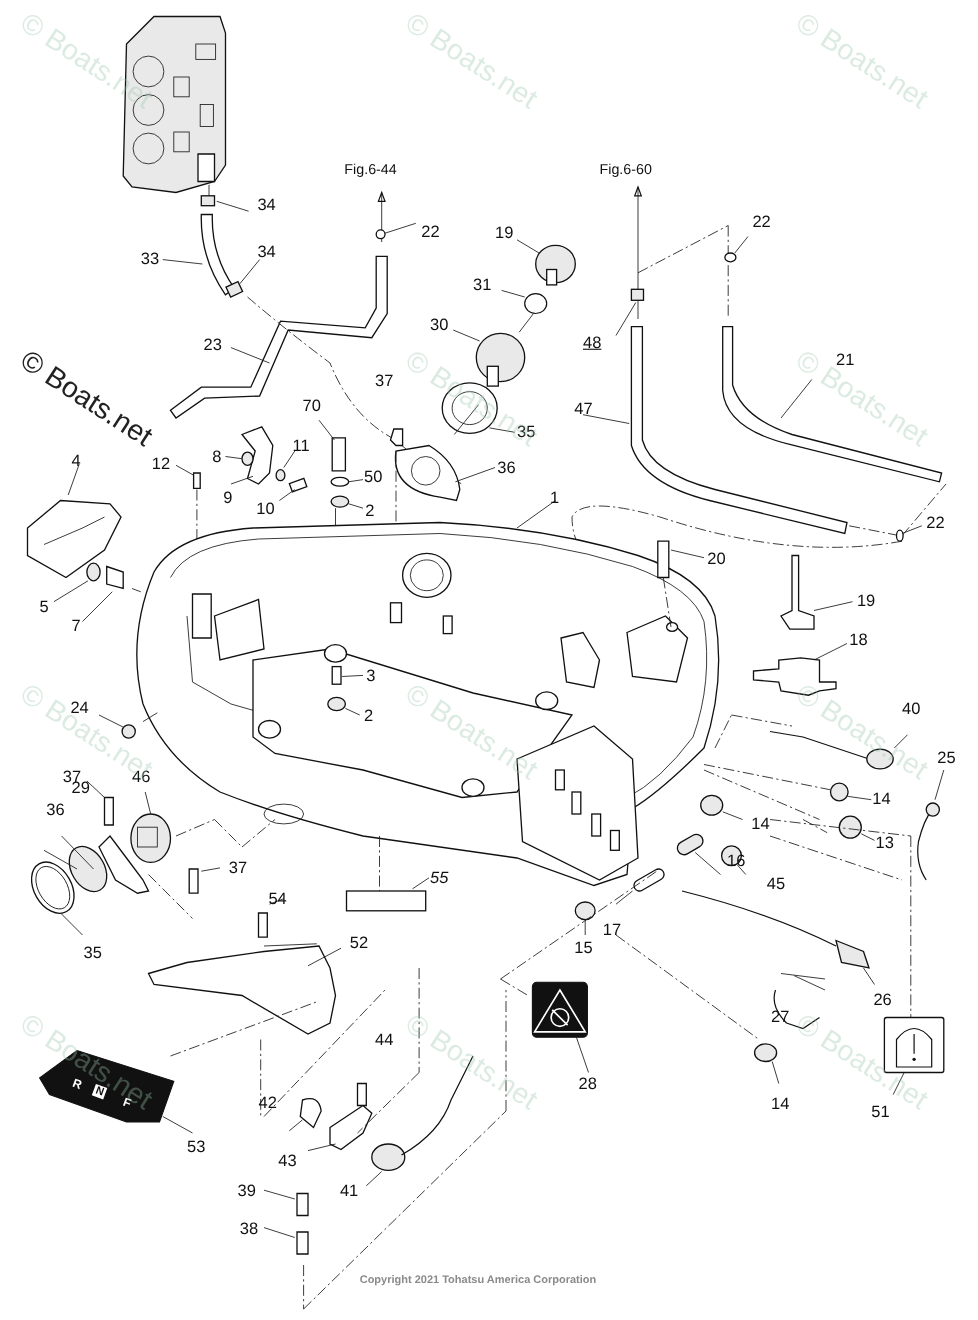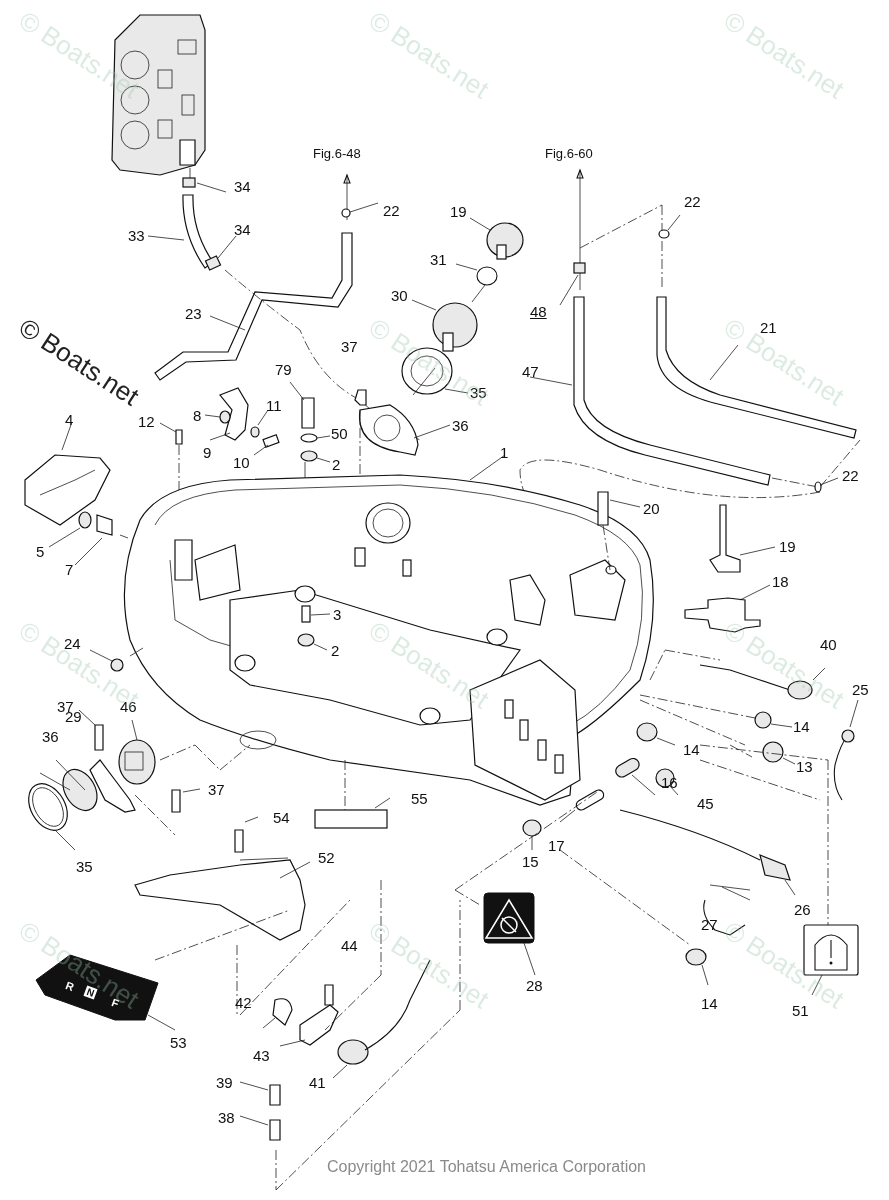--- a/index.html
+++ b/index.html
@@ -2,21 +2,21 @@
 <html><head>
   <meta charset="utf-8">
   <style>
     html, body { margin: 0; padding: 0; background: #ffffff; }
     body { width: 889px; height: 1200px; position: relative; overflow: hidden; font-family: "Liberation Sans", sans-serif; }
     #diagram { position: absolute; left: 0; top: 0; width: 889px; height: 1200px; }
     .lbl { position: absolute; font-size: 15px; color: #111; line-height: 1; white-space: nowrap; }
     .fig { position: absolute; font-size: 13px; color: #111; white-space: nowrap; }
     .wm { position: absolute; font-size: 26px; color: #9cc7ad; opacity: 0.35; transform: rotate(33deg); transform-origin: left top; white-space: nowrap; }
     .wm-strong { position: absolute; font-size: 26px; color: #222; transform: rotate(33deg); transform-origin: left top; white-space: nowrap; }
-    .copyright { position: absolute; left: 327px; top: 1158px; font-size: 16px; color: #8a8a8a; white-space: nowrap; }
+    .copyright { position: absolute; left: 327px; top: 1158px; font-size: 10px; color: #8a8a8a; white-space: nowrap; font-weight: bold; }
     svg .ln { stroke: #111; stroke-width: 1.1; fill: none; }
     svg .thin { stroke: #222; stroke-width: 0.8; fill: none; }
     svg .dash { stroke: #222; stroke-width: 0.8; fill: none; stroke-dasharray: 10 3 2 3; }
     svg .part { stroke: #111; stroke-width: 1.2; fill: #fff; }
     svg .partg { stroke: #111; stroke-width: 1.2; fill: #e9e9e9; }
     svg .dark { fill: #111; stroke: #111; }
   </style>
 </head>
 <body>
 
@@ -282,37 +282,37 @@
       <line class="thin" x1="240" y1="1082" x2="268" y2="1090"></line>
       <path class="part" d="M270,1120 L280,1120 L280,1140 L270,1140 Z"></path>
       <line class="thin" x1="240" y1="1116" x2="268" y2="1125"></line>
       <line class="dash" x1="276" y1="1150" x2="276" y2="1190"></line>
       <line class="dash" x1="276" y1="1190" x2="460" y2="1010"></line>
       <line class="dash" x1="460" y1="1010" x2="460" y2="900"></line>
     </g>
   </svg>
 
   
-  <span class="fig" style="left:313px; top:146px;">Fig.6-48</span>
+  <span class="fig" style="left:313px; top:146px;">Fig.6-44</span>
   <span class="fig" style="left:545px; top:146px;">Fig.6-60</span>
 
   
   <span class="lbl" style="left:234px;top:179px;">34</span>
   <span class="lbl" style="left:128px;top:228px;">33</span>
   <span class="lbl" style="left:234px;top:222px;">34</span>
   <span class="lbl" style="left:383px;top:203px;">22</span>
   <span class="lbl" style="left:450px;top:204px;">19</span>
   <span class="lbl" style="left:430px;top:252px;">31</span>
   <span class="lbl" style="left:391px;top:288px;">30</span>
   <span class="lbl" style="left:470px;top:385px;">35</span>
   <span class="lbl" style="left:684px;top:194px;">22</span>
   <span class="lbl" style="left:530px;top:304px;text-decoration:underline;">48</span>
   <span class="lbl" style="left:185px;top:306px;">23</span>
   <span class="lbl" style="left:341px;top:339px;">37</span>
-  <span class="lbl" style="left:275px;top:362px;">79</span>
+  <span class="lbl" style="left:275px;top:362px;">70</span>
   <span class="lbl" style="left:760px;top:320px;">21</span>
   <span class="lbl" style="left:522px;top:364px;">47</span>
   <span class="lbl" style="left:138px;top:414px;">12</span>
   <span class="lbl" style="left:193px;top:408px;">8</span>
   <span class="lbl" style="left:266px;top:398px;">11</span>
   <span class="lbl" style="left:331px;top:426px;">50</span>
   <span class="lbl" style="left:452px;top:418px;">36</span>
   <span class="lbl" style="left:65px;top:412px;">4</span>
   <span class="lbl" style="left:203px;top:445px;">9</span>
   <span class="lbl" style="left:233px;top:455px;">10</span>
@@ -332,22 +332,22 @@
   <span class="lbl" style="left:57px;top:699px;">37</span>
   <span class="lbl" style="left:120px;top:699px;">46</span>
   <span class="lbl" style="left:793px;top:719px;">14</span>
   <span class="lbl" style="left:42px;top:729px;">36</span>
   <span class="lbl" style="left:17px;top:709px;margin-left:48px;">29</span>
   <span class="lbl" style="left:683px;top:742px;">14</span>
   <span class="lbl" style="left:796px;top:759px;">13</span>
   <span class="lbl" style="left:208px;top:782px;">37</span>
   <span class="lbl" style="left:661px;top:775px;">16</span>
   <span class="lbl" style="left:697px;top:796px;">45</span>
-  <span class="lbl" style="left:411px;top:791px;">55</span>
-  <span class="lbl" style="left:273px;top:810px;text-align:right;">54</span>
+  <span class="lbl" style="left:391px;top:791px;font-style:italic;">55</span>
+  <span class="lbl" style="left:244px;top:810px;text-align:right;">54</span>
   <span class="lbl" style="left:548px;top:838px;">17</span>
   <span class="lbl" style="left:76px;top:859px;">35</span>
   <span class="lbl" style="left:522px;top:854px;">15</span>
   <span class="lbl" style="left:318px;top:850px;">52</span>
   <span class="lbl" style="left:701px;top:876px;margin-top:41px;">27</span>
   <span class="lbl" style="left:794px;top:902px;">26</span>
   <span class="lbl" style="left:341px;top:938px;">44</span>
   <span class="lbl" style="left:526px;top:978px;">28</span>
   <span class="lbl" style="left:701px;top:996px;">14</span>
   <span class="lbl" style="left:792px;top:1003px;">51</span>

